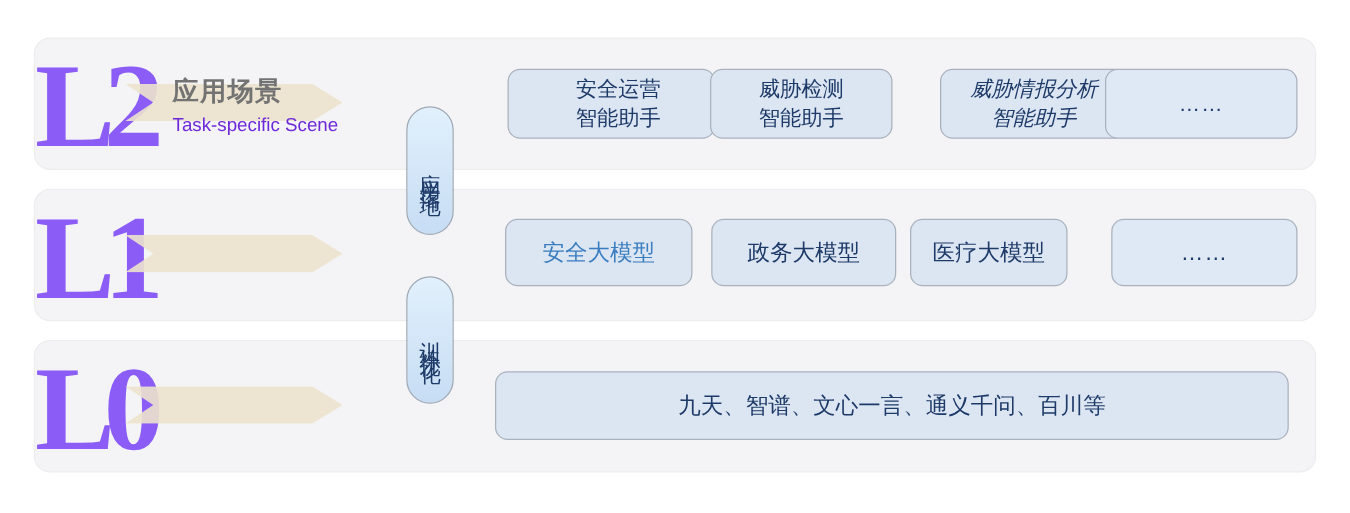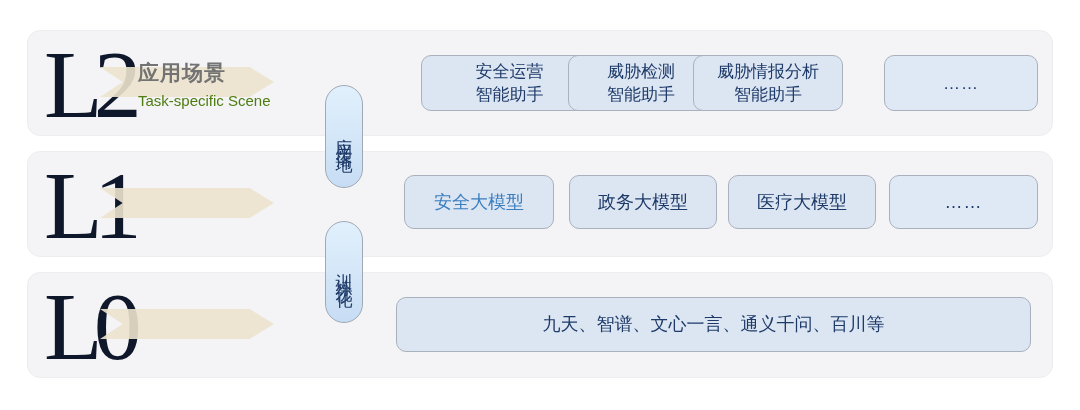--- a/index.html
+++ b/index.html
@@ -11,33 +11,33 @@
   .band {
     position:absolute; left:27px; width:1026px; height:106px;
     background:#f4f4f6; border:1px solid #ededf0; border-radius:13px;
     box-sizing:border-box;
   }
   .b1 { top:30px; }
   .b2 { top:151px; }
   .b3 { top:272px; }
   
   .watermark {
-    position:absolute; left:16px; top:6px;
+    position:absolute; left:0; top:6px;
     font-family:"Liberation Serif", serif; font-size:96px; line-height:1;
-    color:#0f172a; letter-spacing:-9px; user-select:none;
+    color:#8b5cf6; letter-spacing:-9px; user-select:none;font-weight:bold;
   }
   
   .arrow {
     position:absolute; left:72px; top:36px; width:174px; height:30px;
     background:#ece3cd; opacity:.9;
     clip-path: polygon(0 0, 86% 0, 100% 50%, 86% 100%, 0 100%, 13% 50%);
   }
   .head { position:absolute; left:110px; top:28px; }
   .title { font-size:21px; font-weight:bold; color:#737373; letter-spacing:1px; }
-  .subtitle { margin-top:5px; font-size:15px; color:#4d7c0f; }
+  .subtitle { margin-top:5px; font-size:15px; color:#6d28d9; }
   
   .chip {
     position:absolute; box-sizing:border-box;
     background:#dce6f3; border:1px solid #a9b1bd; border-radius:10px;
     display:flex; align-items:center; justify-content:center; text-align:center;
     color:#1e3a68; font-size:17px; line-height:23px; font-weight:500;
     white-space:pre-line;
   }
   .chip.single { font-size:18px; }
   .chip.accent { color:#3b7ec0; }
@@ -69,31 +69,31 @@
   <section class="band b2">
     <span class="watermark">L1</span>
     <span class="arrow"></span>
   </section>
 
   <section class="band b3">
     <span class="watermark">L0</span>
     <span class="arrow"></span>
   </section>
 
-  <div class="chip" style="left:421px; top:55px; width:166px; height:56px;padding-left:11px;">安全运营
+  <div class="chip" style="left:406px; top:55px; width:166px; height:56px;padding-left:11px;">安全运营
 智能助手</div>
   <div class="chip" style="left:568px; top:55px; width:146px; height:56px;text-align:right;">威胁检测
 智能助手</div>
-  <div class="chip" style="left:693px; top:55px; width:150px; height:56px;">威胁情报分析
+  <div class="chip" style="left:752px; top:55px; width:150px; height:56px;font-style:italic;">威胁情报分析
 智能助手</div>
   <div class="chip more" style="left:884px; top:55px; width:154px; height:56px;">……</div>
 
   <div class="chip single" style="left:569px; top:175px; width:148px; height:54px;">政务大模型</div>
   <div class="chip single accent" style="left:404px; top:175px; width:150px; height:54px;">安全大模型</div>
-  <div class="chip single" style="left:728px; top:175px; width:148px; height:54px;">医疗大模型</div>
+  <div class="chip single" style="left:728px; top:175px; width:126px; height:54px;">医疗大模型</div>
   <div class="chip single more" style="left:889px; top:175px; width:149px; height:54px;">……</div>
 
   <div class="chip single" style="left:396px; top:297px; width:635px; height:55px;">九天、智谱、文心一言、通义千问、百川等</div>
 
   <div class="pill" style="top:85px; height:103px;">
     <span>应用落地</span>
   </div>
   <div class="pill" style="top:221px; height:102px;">
     <span>训练优化</span>
   </div>

